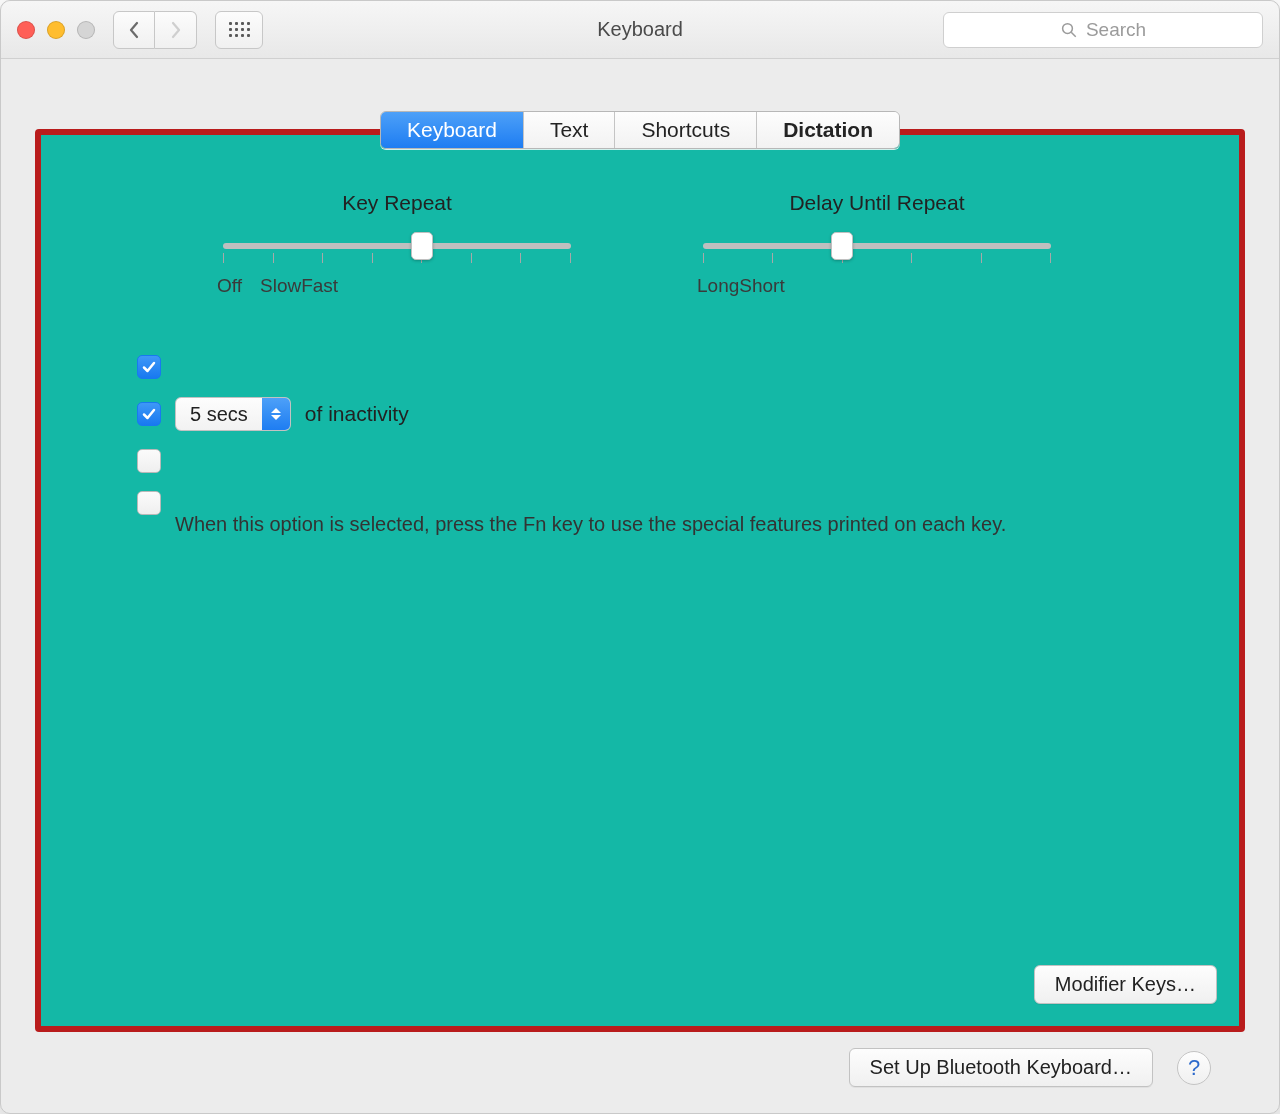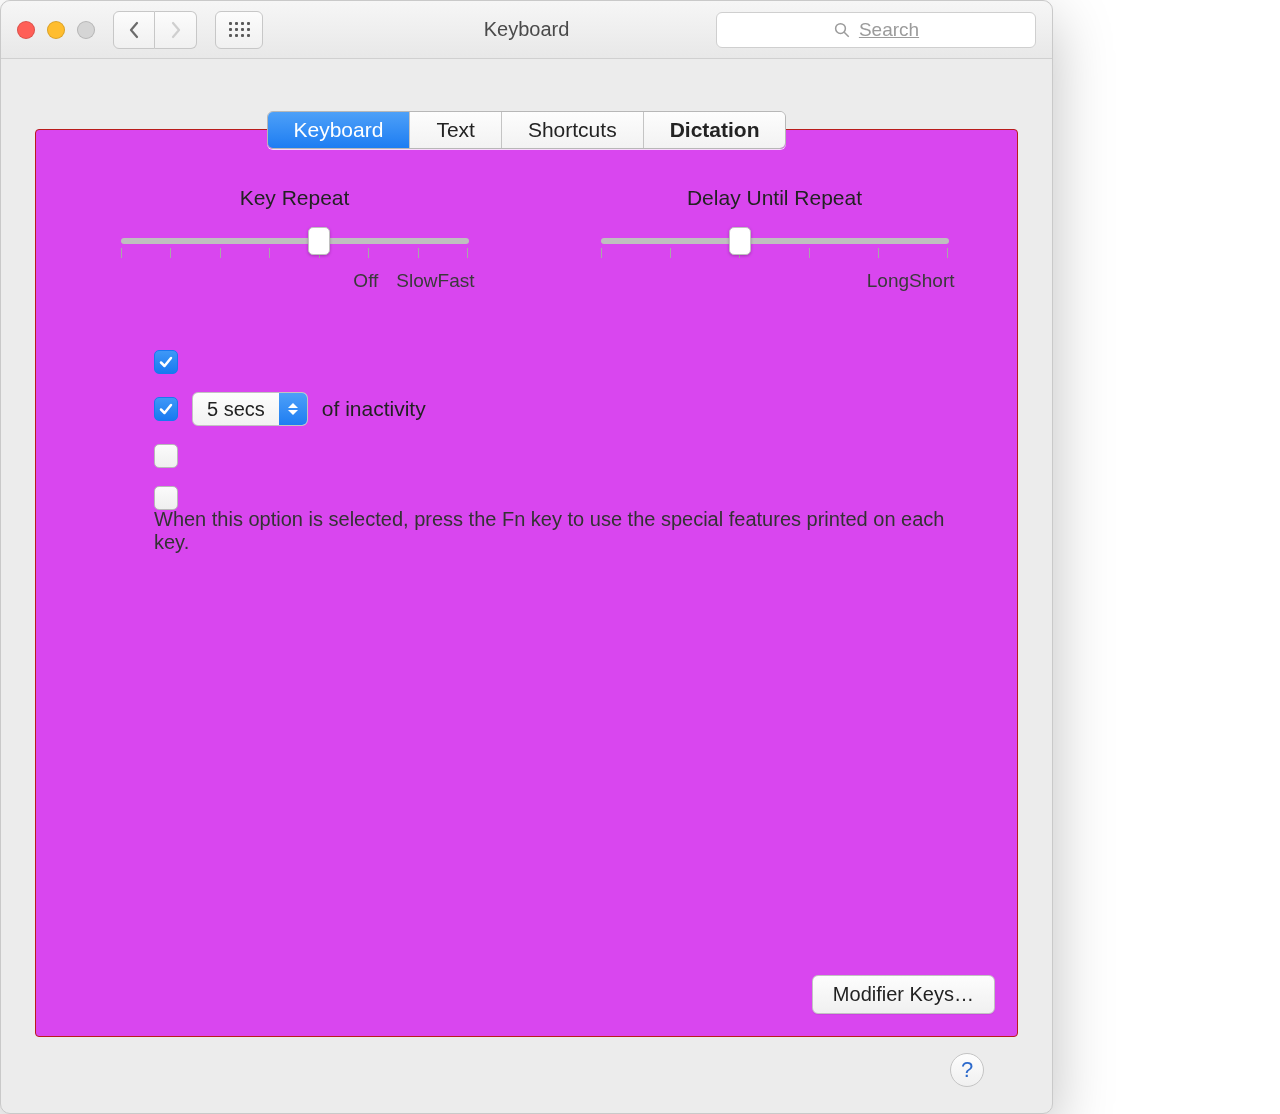--- a/index.html
+++ b/index.html
@@ -4,21 +4,21 @@
 <style>
 * { box-sizing: border-box; margin: 0; padding: 0; }
 body {
   font-family: -apple-system, "Helvetica Neue", Helvetica, Arial, sans-serif;
   background: #fff;
   width: 1280px;
   height: 1114px;
   overflow: hidden;
 }
 .window {
-  width: 1053px;
+  width: 1280px;
   height: 1114px;
   background: #ececec;
   border: 1px solid #c9c9c9;
   border-radius: 10px;
   box-shadow: 0 20px 60px rgba(0,0,0,0.25);
   display: flex;
   flex-direction: column;
 }
 .titlebar {
   height: 58px;
@@ -57,21 +57,21 @@
 }
 .grid-icon span { width:3px; height:3px; background:#5a5a5a; border-radius:1px; }
 .title {
   position:absolute; left:50%; transform:translateX(-50%);
   font-size: 20px; color:#4a4a4a;
 }
 .search {
   margin-left:auto; width:320px; height:36px;
   background:#fff; border:1px solid #cfcfcf; border-radius:6px;
   display:flex; align-items:center; justify-content:center;
-  color:#9b9b9b; font-size:19px; gap:8px;text-decoration:underline;
+  color:#9b9b9b; font-size:19px; gap:8px;
 }
 .search-icon { width:18px; height:18px; display:inline-block; }
 .search-icon svg { width:100%; height:100%; fill:none; stroke:#9b9b9b; stroke-width:2; }
 
 .content { flex:1; padding: 52px 34px 20px 34px; display:flex; flex-direction:column; }
 .tabbar {
   display:flex; margin:0 auto;
   border:1px solid #b7b7b7; border-radius:6px; overflow:hidden;
   box-shadow: 0 1px 0 rgba(255,255,255,0.8);
   position:relative; z-index:2;
@@ -81,23 +81,23 @@
   background: linear-gradient(#fdfdfd,#f2f2f2);
   border-right:1px solid #c4c4c4; color:#232323;
 }
 .tab:last-child { border-right:none;font-weight:bold; }
 .tab.active {
   background: linear-gradient(#4da0f8,#1e7df2);
   color:#fff;
 }
 .panel {
   margin-top:-20px;
-  border:1px solid #b91c1c; border-radius:4px;
-  background:#d946ef;
-  flex:1; padding: 56px 54px 22px 70px;
+  border:6px solid #b91c1c; border-radius:4px;
+  background:#14b8a6;
+  flex:1; padding: 56px 54px 22px 48px;
   position:relative;
 }
 
 .sliders { display:flex; gap:120px; justify-content:center; margin-bottom:58px; }
 .slider-group { width:360px; text-align:center; }
 .slider-title { font-size:21px; color:#222; margin-bottom:18px; }
 .slider {
   position:relative; height:26px; margin:0 6px;
 }
 .track {
@@ -105,21 +105,21 @@
   background:#bfbfbf; border-radius:3px;
 }
 .ticks { position:absolute; left:0; right:0; top:20px; display:flex; justify-content:space-between; }
 .tick { width:1px; height:10px; background:#a8a8a8; }
 .thumb {
   position:absolute; top:-1px; width:22px; height:28px;
   background:#fff; border:1px solid #c0c0c0; border-radius:5px;
   box-shadow:0 1px 3px rgba(0,0,0,0.25);
   transform:translateX(-50%);
 }
-.slider-labels { display:flex; justify-content:flex-end; margin-top:16px; font-size:19px; color:#3a3a3a; }
+.slider-labels { display:flex; justify-content:flex-start; margin-top:16px; font-size:19px; color:#3a3a3a; }
 
 .options { margin-left:48px; font-size:21px; color:#222; }
 .opt-row { display:flex; align-items:center; gap:14px; margin-bottom:18px; flex-wrap:wrap; }
 .checkbox {
   width:24px; height:24px; border-radius:5px;
   border:1px solid #b9b9b9; background:linear-gradient(#fbfbfb,#efefef);
   display:flex; align-items:center; justify-content:center; flex-shrink:0;
 }
 .checkbox.checked {
   background:linear-gradient(#3e98f7,#1879f0); border-color:#1879f0;
@@ -134,21 +134,21 @@
 .select-val { padding:0 14px; font-size:20px; }
 .select-arrows {
   width:28px; height:100%;
   background:linear-gradient(#4da0f8,#1e7df2);
   display:flex; flex-direction:column; align-items:center; justify-content:center;
   gap:2px;
 }
 .arrow-up,.arrow-down { width:0; height:0; border-left:5px solid transparent; border-right:5px solid transparent; }
 .arrow-up { border-bottom:5px solid #fff; }
 .arrow-down { border-top:5px solid #fff; }
-.subtext { font-size:20px; color:#333; margin-top:-8px; }
+.subtext { font-size:20px; color:#333; margin-left:38px; margin-top:-8px; }
 
 .modifier-btn {
   position:absolute; right:22px; bottom:22px;
 }
 .mac-btn {
   background:linear-gradient(#fdfdfd,#f0f0f0);
   border:1px solid #c2c2c2; border-radius:6px;
   font-size:20px; padding:7px 20px; color:#222;
   box-shadow:0 1px 0 rgba(0,0,0,0.05);
   margin-left:33px;
@@ -312,20 +312,23 @@
 
       <div class="modifier-btn">
         <button class="mac-btn">
           <span>Modifier Keys…</span>
         </button>
       </div>
 
     </div>
 
     <div class="footer">
+      <button class="mac-btn">
+        <span>Set Up Bluetooth Keyboard…</span>
+      </button>
       <div class="help-btn">
         <span>?</span>
       </div>
     </div>
 
   </div>
 
 </div>
 
 </body></html>

